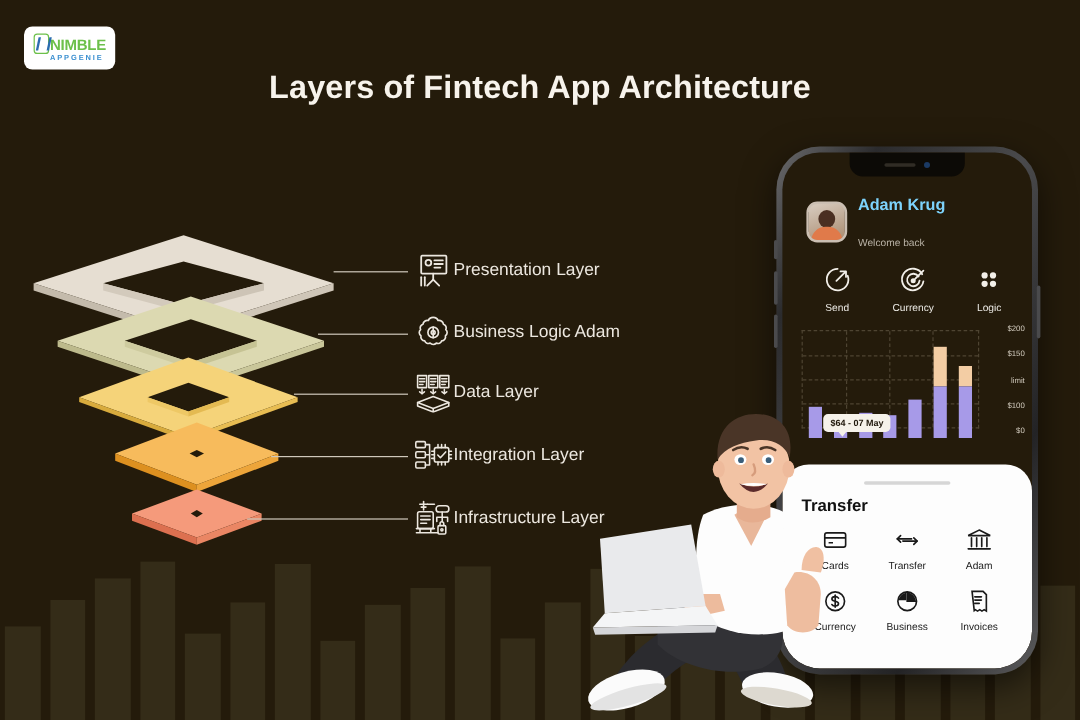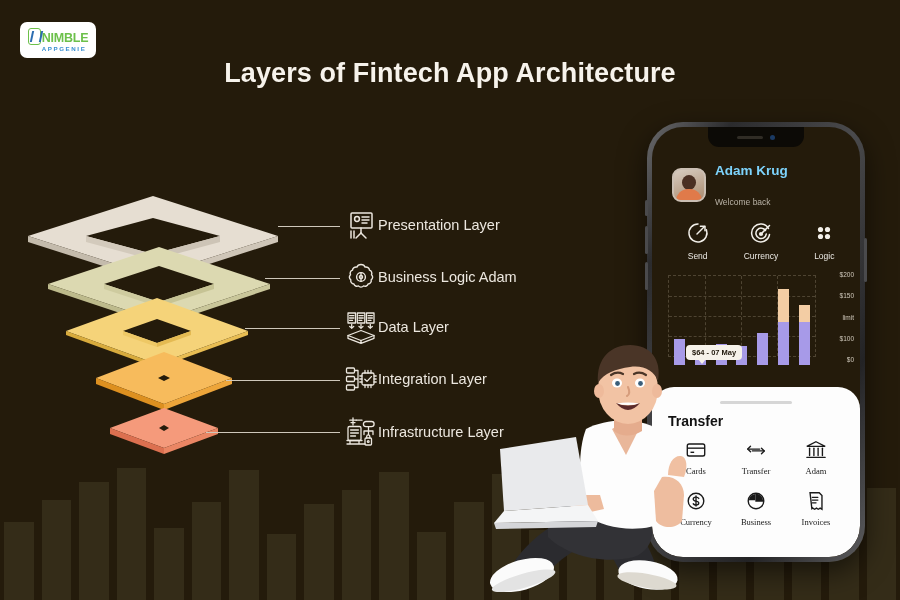--- a/index.html
+++ b/index.html
@@ -166,21 +166,21 @@
   }
   #card-handle {
     width:72px; height:3px; border-radius:2px; background:#d6d6d6;
     margin:0 auto 9px auto;
   }
   #card-title { color:#121212; font-size:14px; font-weight:bold; }
   #card-grid {
     position:absolute; left:14px; right:14px; top:52px;
     display:grid; grid-template-columns:1fr 1fr 1fr; row-gap:14px;
   }
-  .card-item { display:flex; flex-direction:column; align-items:center; gap:5px;font-family:Liberation Serif, serif; }
+  .card-item { display:flex; flex-direction:column; align-items:center; gap:5px; }
   .card-label { color:#1a1a1a; font-size:8.5px; }
 
   
   #person { position:absolute; left:470px; top:325px; width:260px; height:275px; z-index:4; }
 </style>
 </head>
 <body>
 
 <div id="deco-bars">
   <div class="dbar" style="height:78px"></div>

